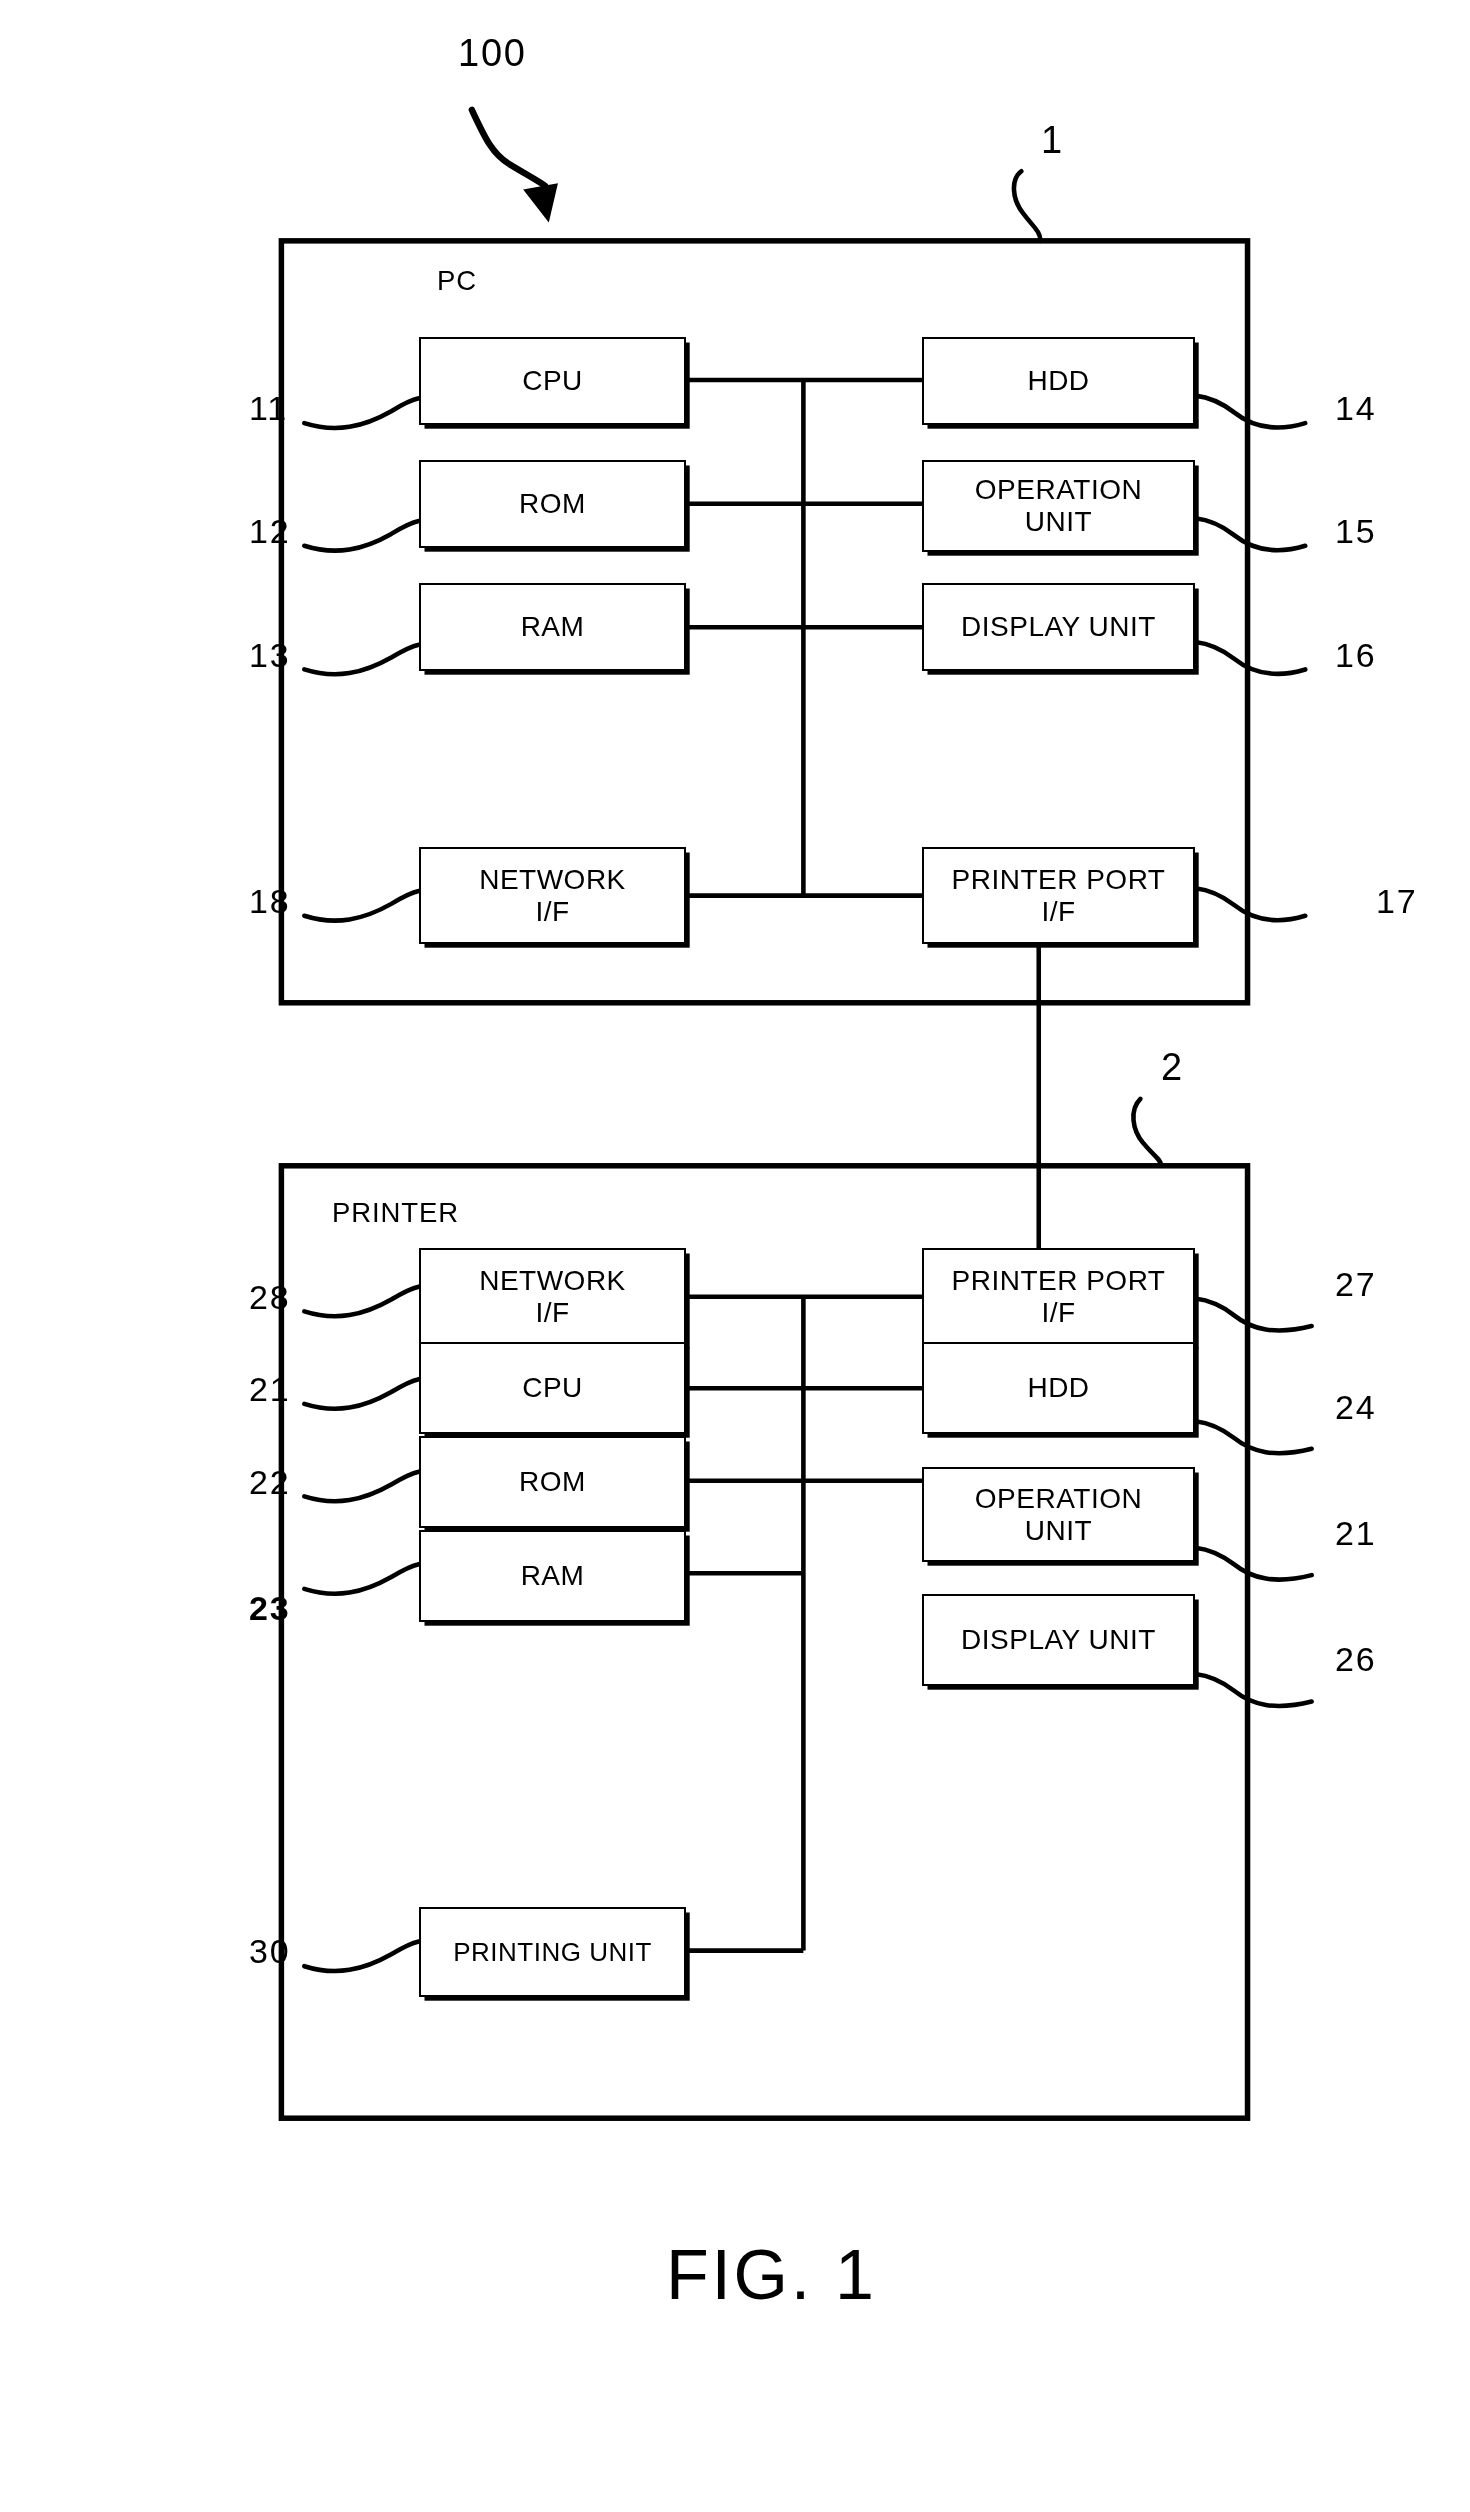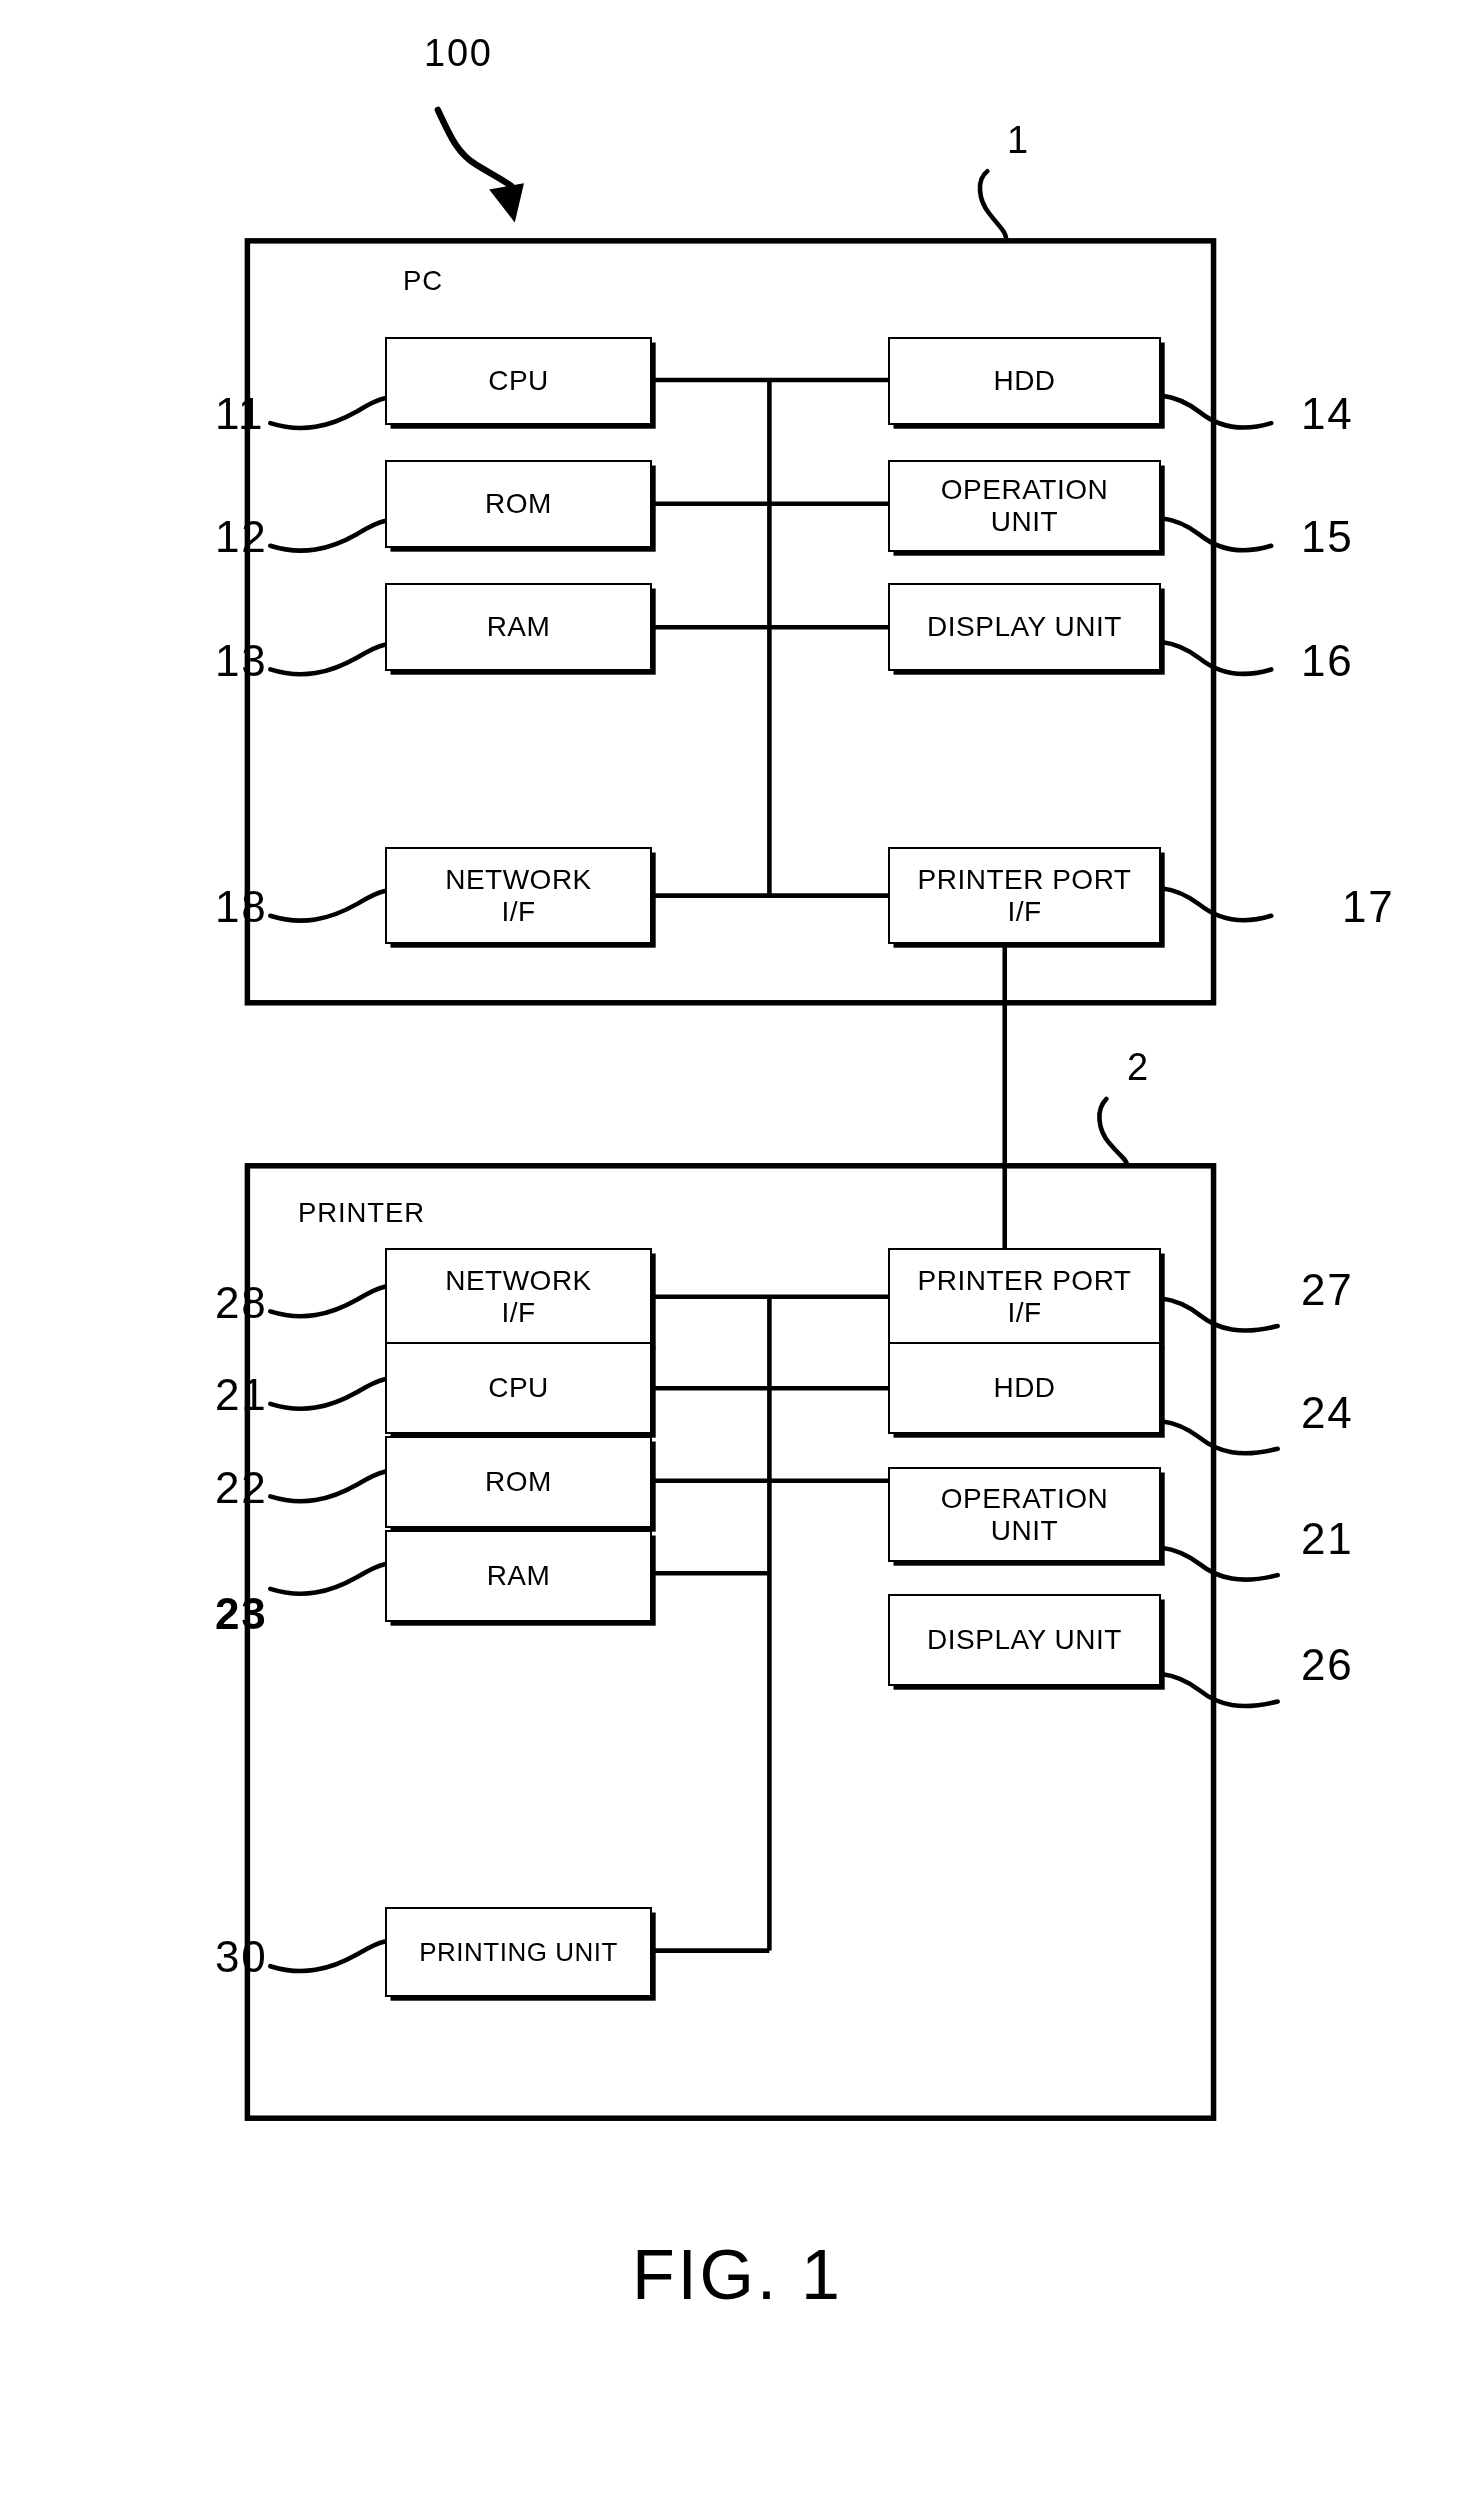--- a/index.html
+++ b/index.html
@@ -11,20 +11,21 @@
     width: 1471px;
     height: 2512px;
     position: relative;
     font-family: "Liberation Sans", sans-serif;
     color: #000000;
     overflow: hidden;
   }
   #figure-root {
     position: absolute;
     inset: 0;
+    margin-left: 34px;
   }
   #figure-svg {
     position: absolute;
     left: 0;
     top: 0;
     width: 1471px;
     height: 2512px;
   }
   .txt {
     position: absolute;
@@ -56,21 +57,21 @@
     align-items: center;
     justify-content: center;
     box-shadow: 4.6px 4.6px 0 -0.9px #000;
   }
   .block .block-label {
     position: static;
   }
   
   .refnum {
     position: absolute;
-    font-size: 44px;
+    font-size: 34px;
     letter-spacing: 1.8px;
     white-space: pre;
   }
   .refnum.big {
     font-size: 38px;
   }
   .fig-caption {
     position: absolute;
     font-size: 70px;
     letter-spacing: 2.7px;

